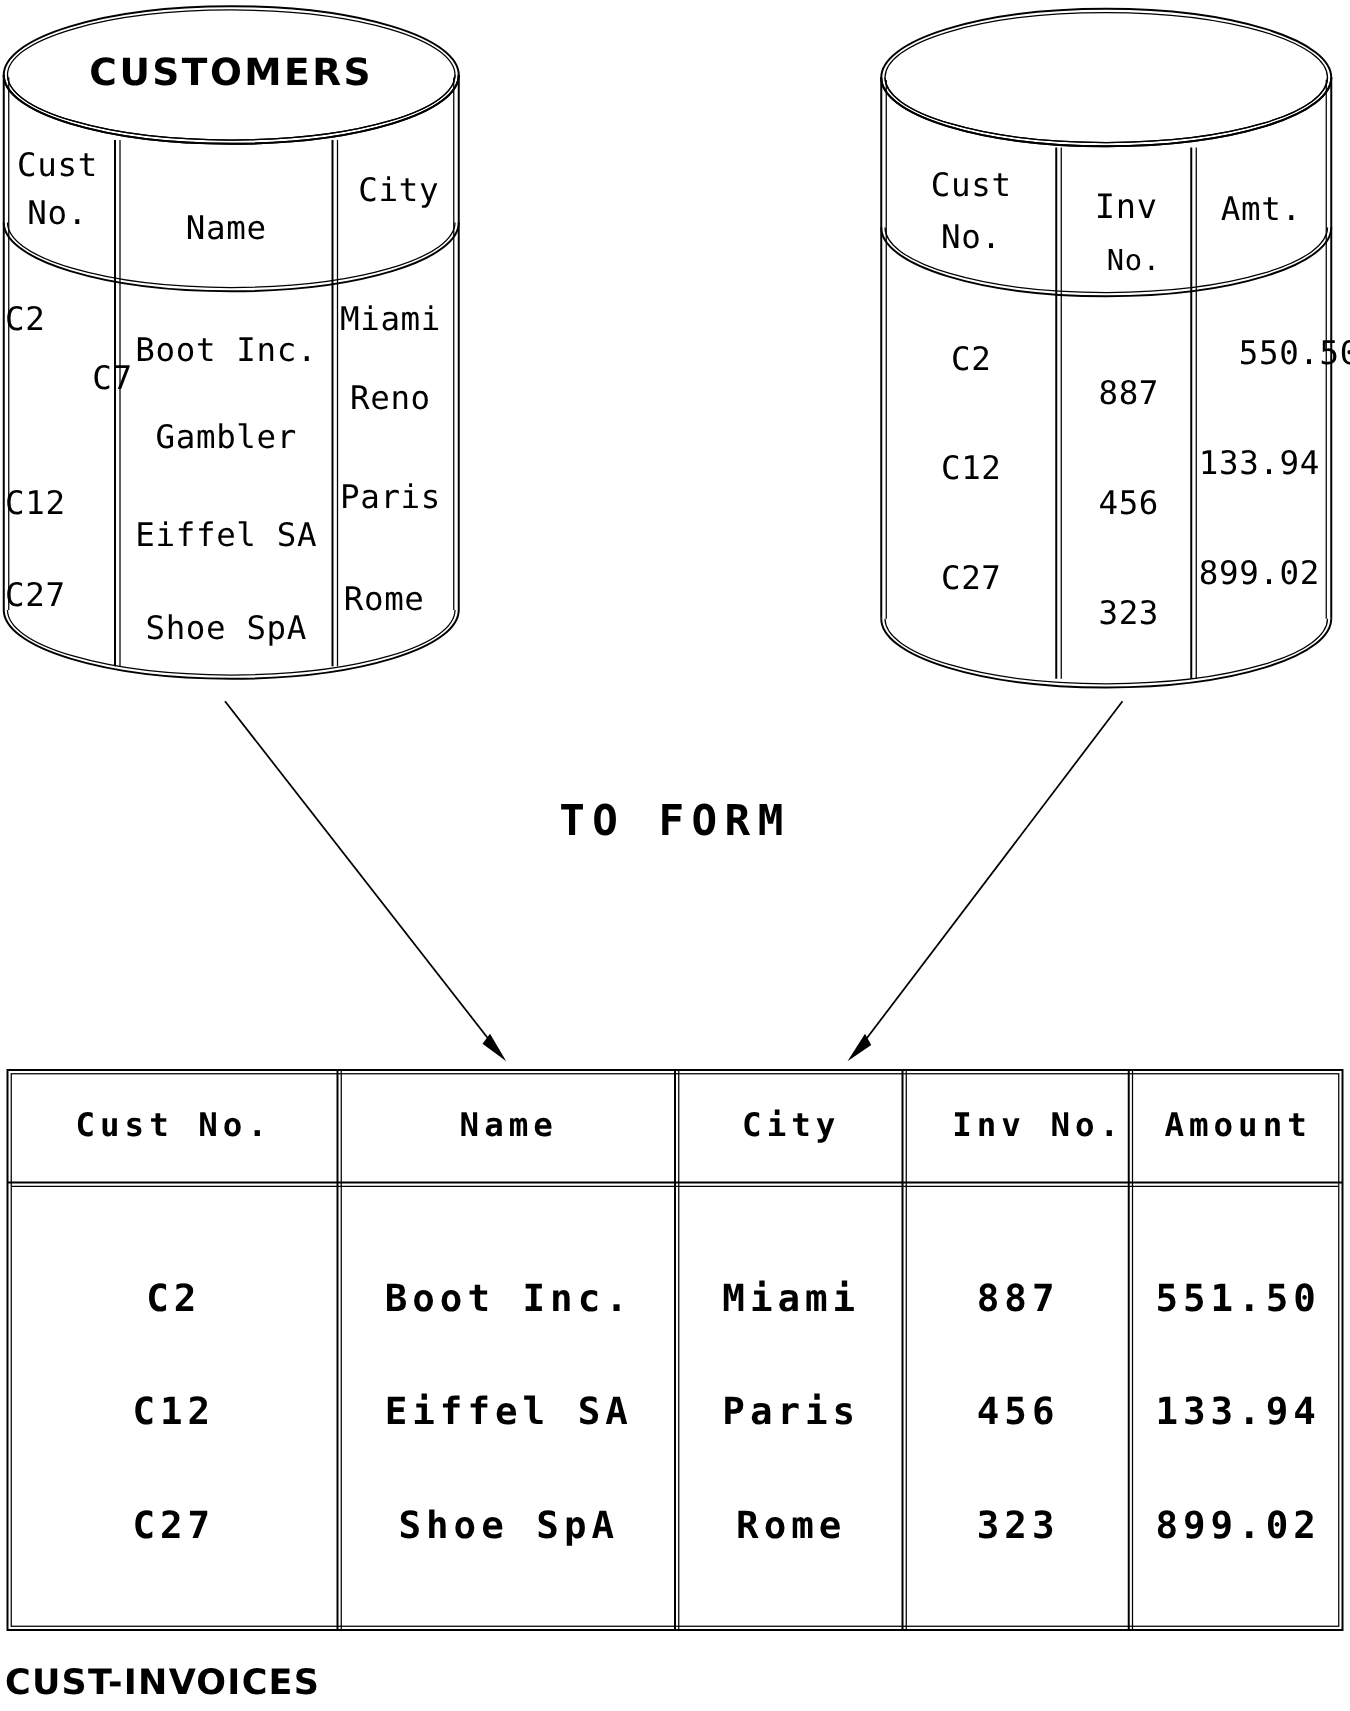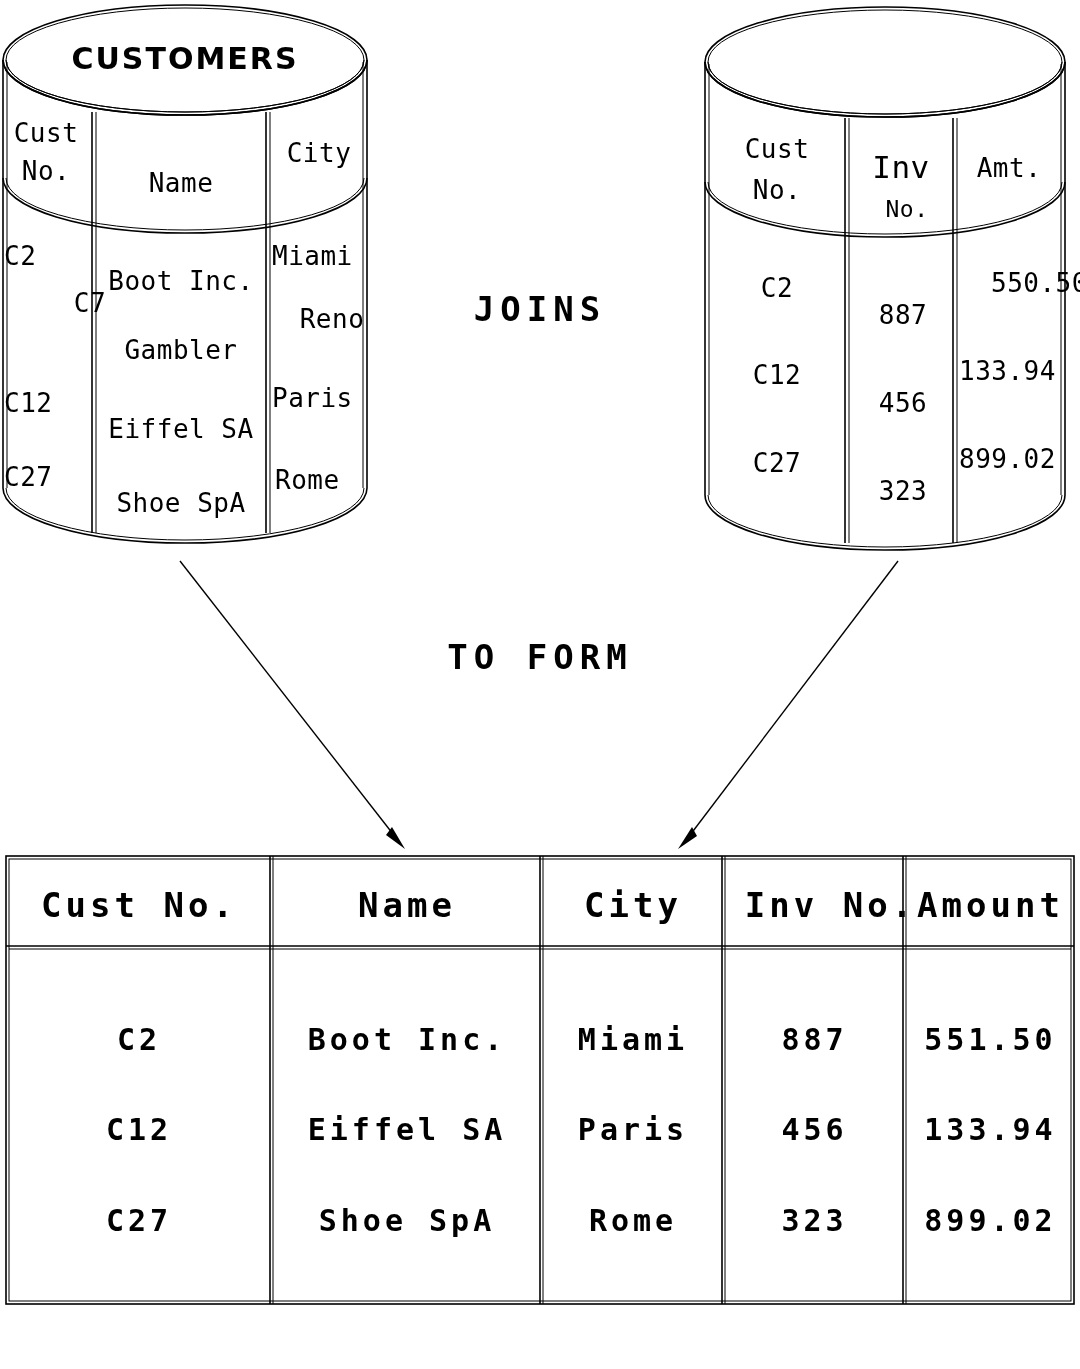--- a/index.html
+++ b/index.html
@@ -63,21 +63,21 @@
     font-weight: bold;
     font-size: 34px;
     letter-spacing: 6px;
     text-align: center;
   }
 
   
   .th {
     font-family: "DejaVu Sans Mono", "Liberation Mono", monospace;
     font-weight: bold;
-    font-size: 34px;
+    font-size: 26px;
     letter-spacing: 4px;
     text-align: center;
   }
 
   
   .td {
     font-family: "DejaVu Sans Mono", "Liberation Mono", monospace;
     font-weight: bold;
     font-size: 30px;
     letter-spacing: 4px;
@@ -186,44 +186,43 @@
   <div class="txt cyl-cell" style="left:4px; top:290px; width:84px; text-align:center;padding-left:44px;">C7</div>
   <div class="txt cyl-cell" style="left:4px; top:390px; width:84px; text-align:left;">C12</div>
   <div class="txt cyl-cell" style="left:4px; top:464px; width:84px; text-align:left;">C27</div>
 
   <div class="txt cyl-cell" style="left:96px; top:268px; width:170px;">Boot Inc.</div>
   <div class="txt cyl-cell" style="left:96px; top:337px; width:170px;">Gambler</div>
   <div class="txt cyl-cell" style="left:96px; top:416px; width:170px;">Eiffel SA</div>
   <div class="txt cyl-cell" style="left:96px; top:490px; width:170px;">Shoe SpA</div>
 
   <div class="txt cyl-cell" style="left:272px; top:243px; width:104px; text-align:left;">Miami</div>
-  <div class="txt cyl-cell" style="left:280px; top:306px; width:104px; text-align:center;">Reno</div>
+  <div class="txt cyl-cell" style="left:280px; top:306px; width:104px; text-align:left;">Reno</div>
   <div class="txt cyl-cell" style="left:272px; top:385px; width:104px; text-align:left;">Paris</div>
   <div class="txt cyl-cell" style="left:275px; top:467px; width:104px; text-align:left;">Rome</div>
 
 
   <div class="txt cyl-cell" style="left:709px; top:136px; width:136px;">Cust</div>
   <div class="txt cyl-cell" style="left:709px; top:177px; width:136px;">No.</div>
-  <div class="txt cyl-cell" style="left:849px; top:152px; width:104px; font-size:31px;">Inv</div>
+  <div class="txt cyl-cell" style="left:849px; top:152px; width:104px; font-size:27px;">Inv</div>
   <div class="txt cyl-cell" style="left:855px; top:198px; width:104px; font-size:23px;">No.</div>
   <div class="txt cyl-cell" style="left:957px; top:155px; width:104px;">Amt.</div>
 
   <div class="txt cyl-cell" style="left:709px; top:275px; width:136px;">C2</div>
   <div class="txt cyl-cell" style="left:709px; top:362px; width:136px;">C12</div>
   <div class="txt cyl-cell" style="left:709px; top:450px; width:136px;">C27</div>
 
   <div class="txt cyl-cell" style="left:851px; top:302px; width:104px;">887</div>
   <div class="txt cyl-cell" style="left:851px; top:390px; width:104px;">456</div>
   <div class="txt cyl-cell" style="left:851px; top:478px; width:104px;">323</div>
 
   <div class="txt cyl-cell" style="left:959px; top:270px; width:118px; text-align:left;padding-left:32px;">550.50</div>
   <div class="txt cyl-cell" style="left:959px; top:358px; width:118px; text-align:left;">133.94</div>
   <div class="txt cyl-cell" style="left:959px; top:446px; width:118px; text-align:left;">899.02</div>
 
-  <div class="txt caption" style="left:370px; top:292px; width:340px;">JOINS</div>
   <div class="txt caption" style="left:370px; top:640px; width:340px;">TO FORM</div>
 
   <div class="txt th" style="left:10px; top:888px; width:258px;">Cust No.</div>
   <div class="txt th" style="left:276px; top:888px; width:262px;">Name</div>
   <div class="txt th" style="left:546px; top:888px; width:174px;">City</div>
   <div class="txt th" style="left:744px; top:888px; width:173px;">Inv No.</div>
   <div class="txt th" style="left:909px; top:888px; width:163px;">Amount</div>
 
   <div class="txt td" style="left:10px; top:1025px; width:258px;">C2</div>
   <div class="txt td" style="left:276px; top:1025px; width:262px;">Boot Inc.</div>
@@ -236,14 +235,15 @@
   <div class="txt td" style="left:546px; top:1115px; width:174px;">Paris</div>
   <div class="txt td" style="left:728px; top:1115px; width:173px;">456</div>
   <div class="txt td" style="left:909px; top:1115px; width:163px;">133.94</div>
 
   <div class="txt td" style="left:10px; top:1206px; width:258px;">C27</div>
   <div class="txt td" style="left:276px; top:1206px; width:262px;">Shoe SpA</div>
   <div class="txt td" style="left:546px; top:1206px; width:174px;">Rome</div>
   <div class="txt td" style="left:728px; top:1206px; width:173px;">323</div>
   <div class="txt td" style="left:909px; top:1206px; width:163px;">899.02</div>
 
+  <div class="txt bottom-label" style="left:4px; top:1332px;">CUST-INVOICES</div>
 
 </div>
 
 </body></html>

